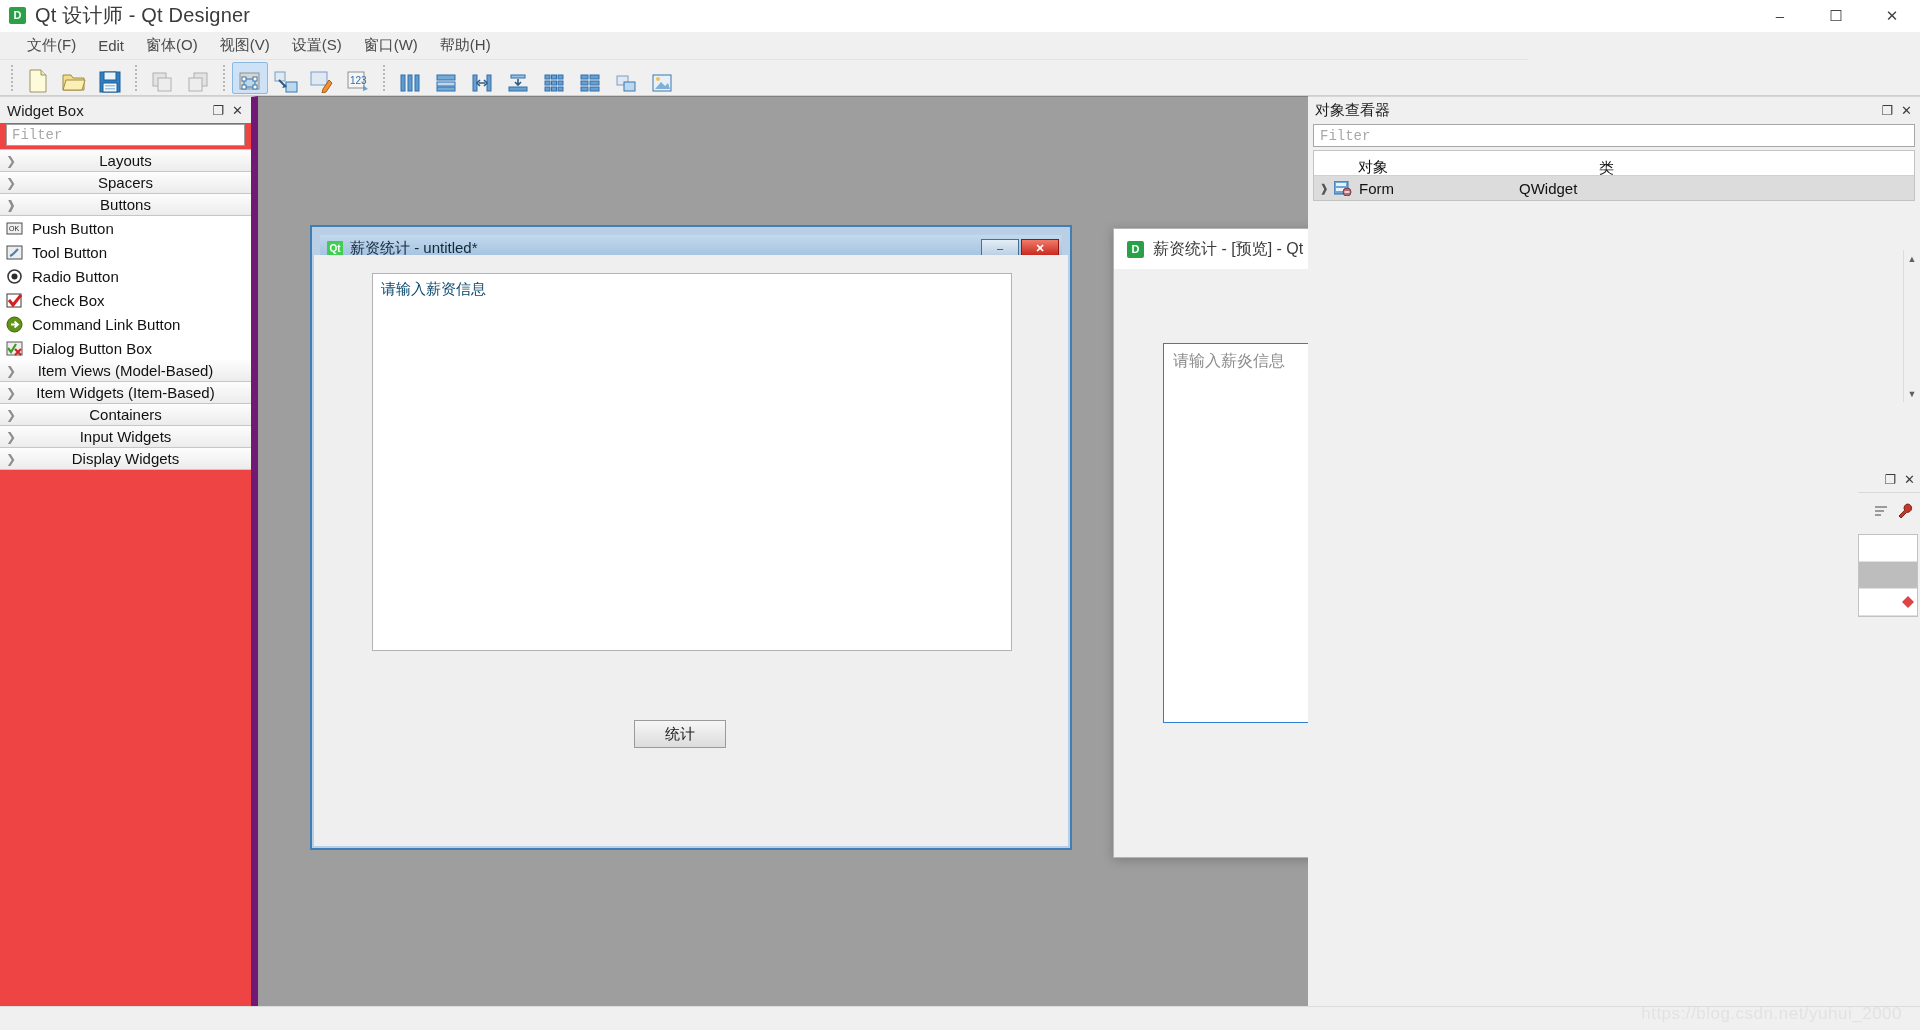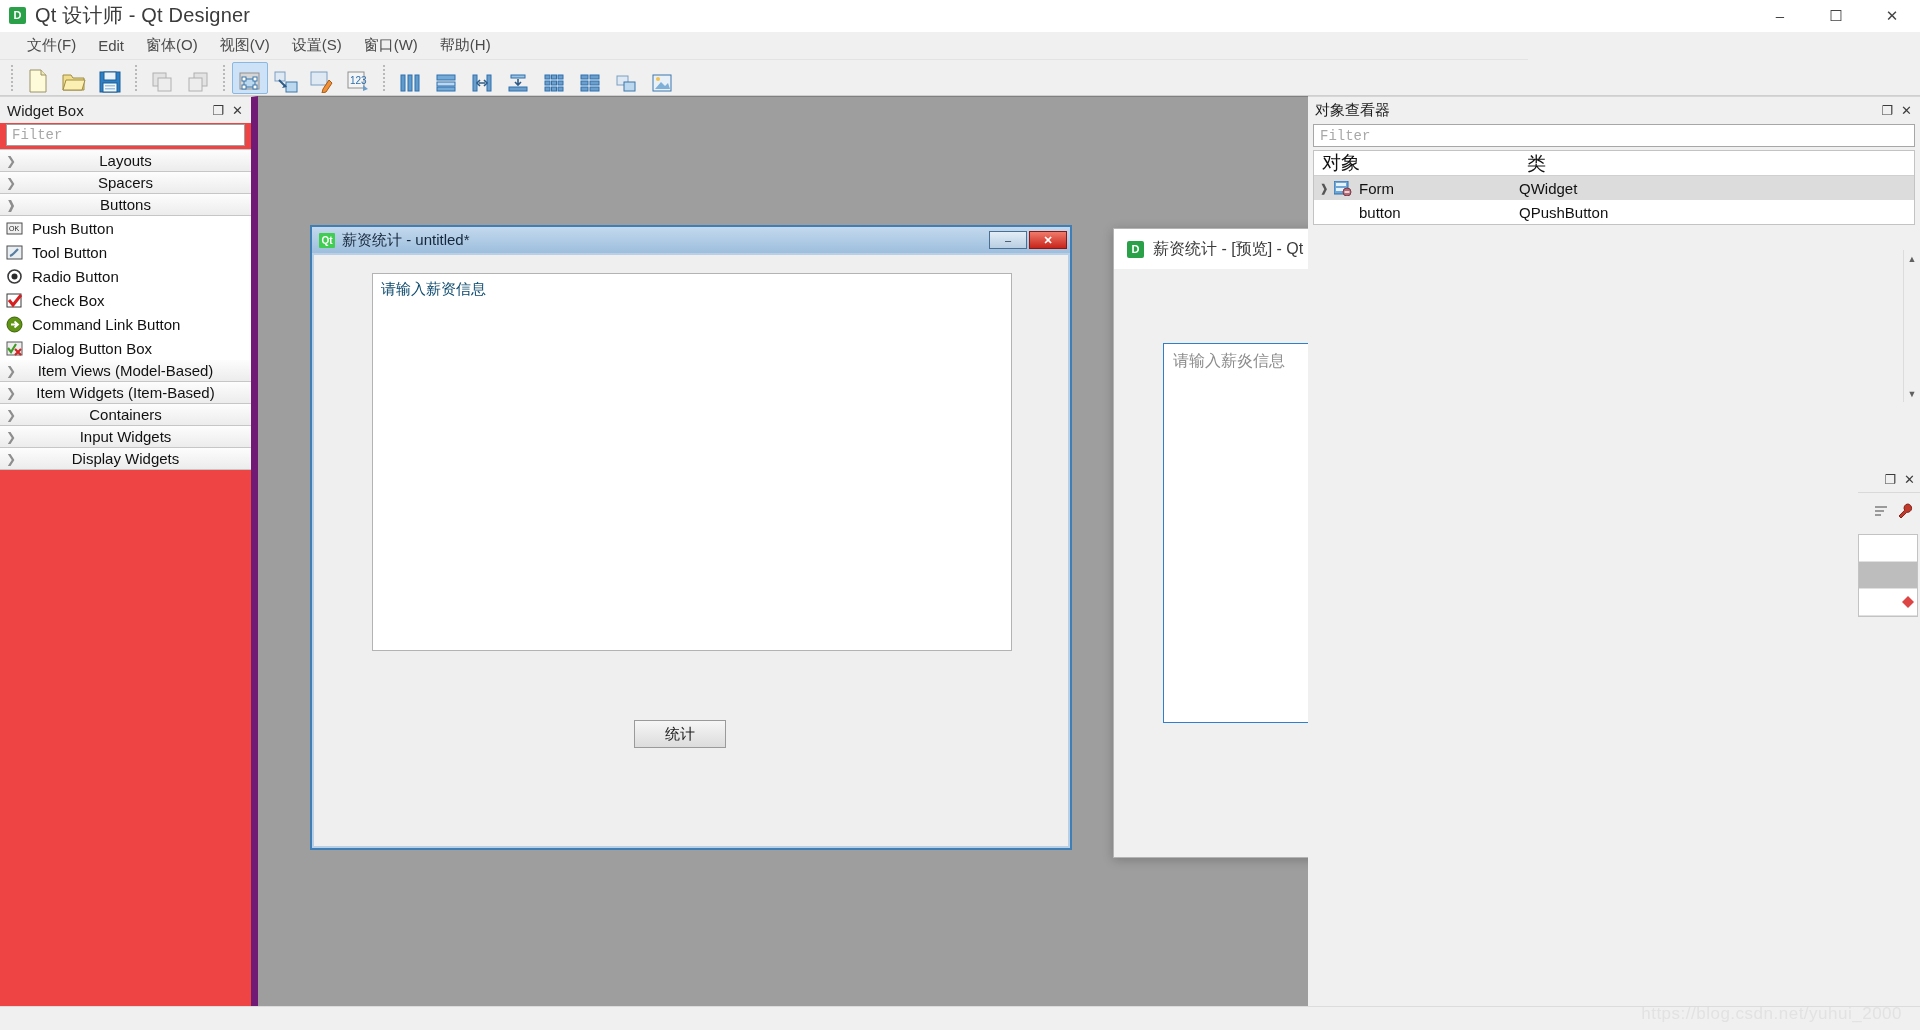--- a/index.html
+++ b/index.html
@@ -89,21 +89,21 @@
 
   
   .mdi {
     position: absolute; left: 258px; top: 96px; width: 1050px; height: 910px;
     background: #9e9e9e; border-top: 1px solid #808080;
   }
 
   
   .form-win {
     position: absolute; left: 52px; top: 128px; width: 762px; height: 625px;
-    background: #b8cfe5; border: 2px solid #3f7fb5; padding: 0;
+    background: #b8cfe5; border: 2px solid #3f7fb5; padding: 8px;
   }
   .form-tb {
     height: 26px; background: linear-gradient(to bottom, #c3d9ee 0%, #9dbedd 100%);
     display: flex; align-items: center; padding-left: 7px;
   }
   .qt-ico {
     width: 16px; height: 15px; background: #41cd52; color: #fff; font-size: 10px;
     font-weight: bold; text-align: center; line-height: 15px; margin-right: 7px; border-radius: 1px;
   }
   .form-tb-title { font-size: 15px; color: #15273a; }
@@ -170,21 +170,21 @@
     position: absolute; left: 1308px; top: 96px; width: 612px; height: 910px;
     background: #f0f0f0; border-top: 1px solid #d6d6d6;
   }
   .oi-filter {
     margin: 1px 5px 3px 5px; height: 23px; background: #fff; border: 1px solid #a7a7a7;
     display: flex; align-items: center; padding: 0 6px;
     font-family: "Liberation Mono", monospace; font-size: 14px; color: #a8a8a8;
   }
   .oi-table { margin: 0 5px; border: 1px solid #c3c3c3; background: #fff; }
   .oi-head { display: flex; height: 25px; background: #fff; border-bottom: 1px solid #d0d0d0; }
-  .oi-head div { font-size: 19px; color: #111; padding: 0 0 0 8px; }
+  .oi-head div { font-size: 15px; color: #111; padding: 8px 0 0 8px; margin-left: 36px; }
   .oi-row { display: flex; height: 24px; align-items: center; font-size: 15px; color: #111; }
   .oi-row.sel { background: #dcdcdc; }
   .oi-col1 { width: 205px; display: flex; align-items: center; }
   .oi-col2 { flex: 1; }
   .oi-chev { width: 20px; text-align: center; color: #555; font-size: 11px; }
   .tree-ico { width: 18px; height: 15px; margin-right: 7px; position: relative; }
 
   
   .dock-prop {
     position: absolute; left: 1858px; top: 466px; width: 62px; height: 205px;
@@ -555,26 +555,20 @@
                 <rect x="2" y="2" width="10" height="3" fill="#e8f2fb"></rect>
                 <rect x="2" y="7" width="10" height="3" fill="#e8f2fb"></rect>
                 <circle cx="13" cy="11" r="4" fill="#b46b78" stroke="#7b3a46"></circle>
                 <path d="M10.5 11h5" stroke="#fff" stroke-width="1.4"></path>
               </svg>
           </span>
           <span>Form</span>
         </div>
         <div class="oi-col2">QWidget</div>
       </div>
-      <div class="oi-row">
-        <div class="oi-col1" style="padding-left:45px;">
-          <span>button</span>
-        </div>
-        <div class="oi-col2">QPushButton</div>
-      </div>
     </div>
 
     <div class="oi-scroll">
       <div class="arr">▲</div>
       <div style="height:118px;"></div>
       <div class="arr">▼</div>
     </div>
   </div>
 
   <div class="dock-prop">

